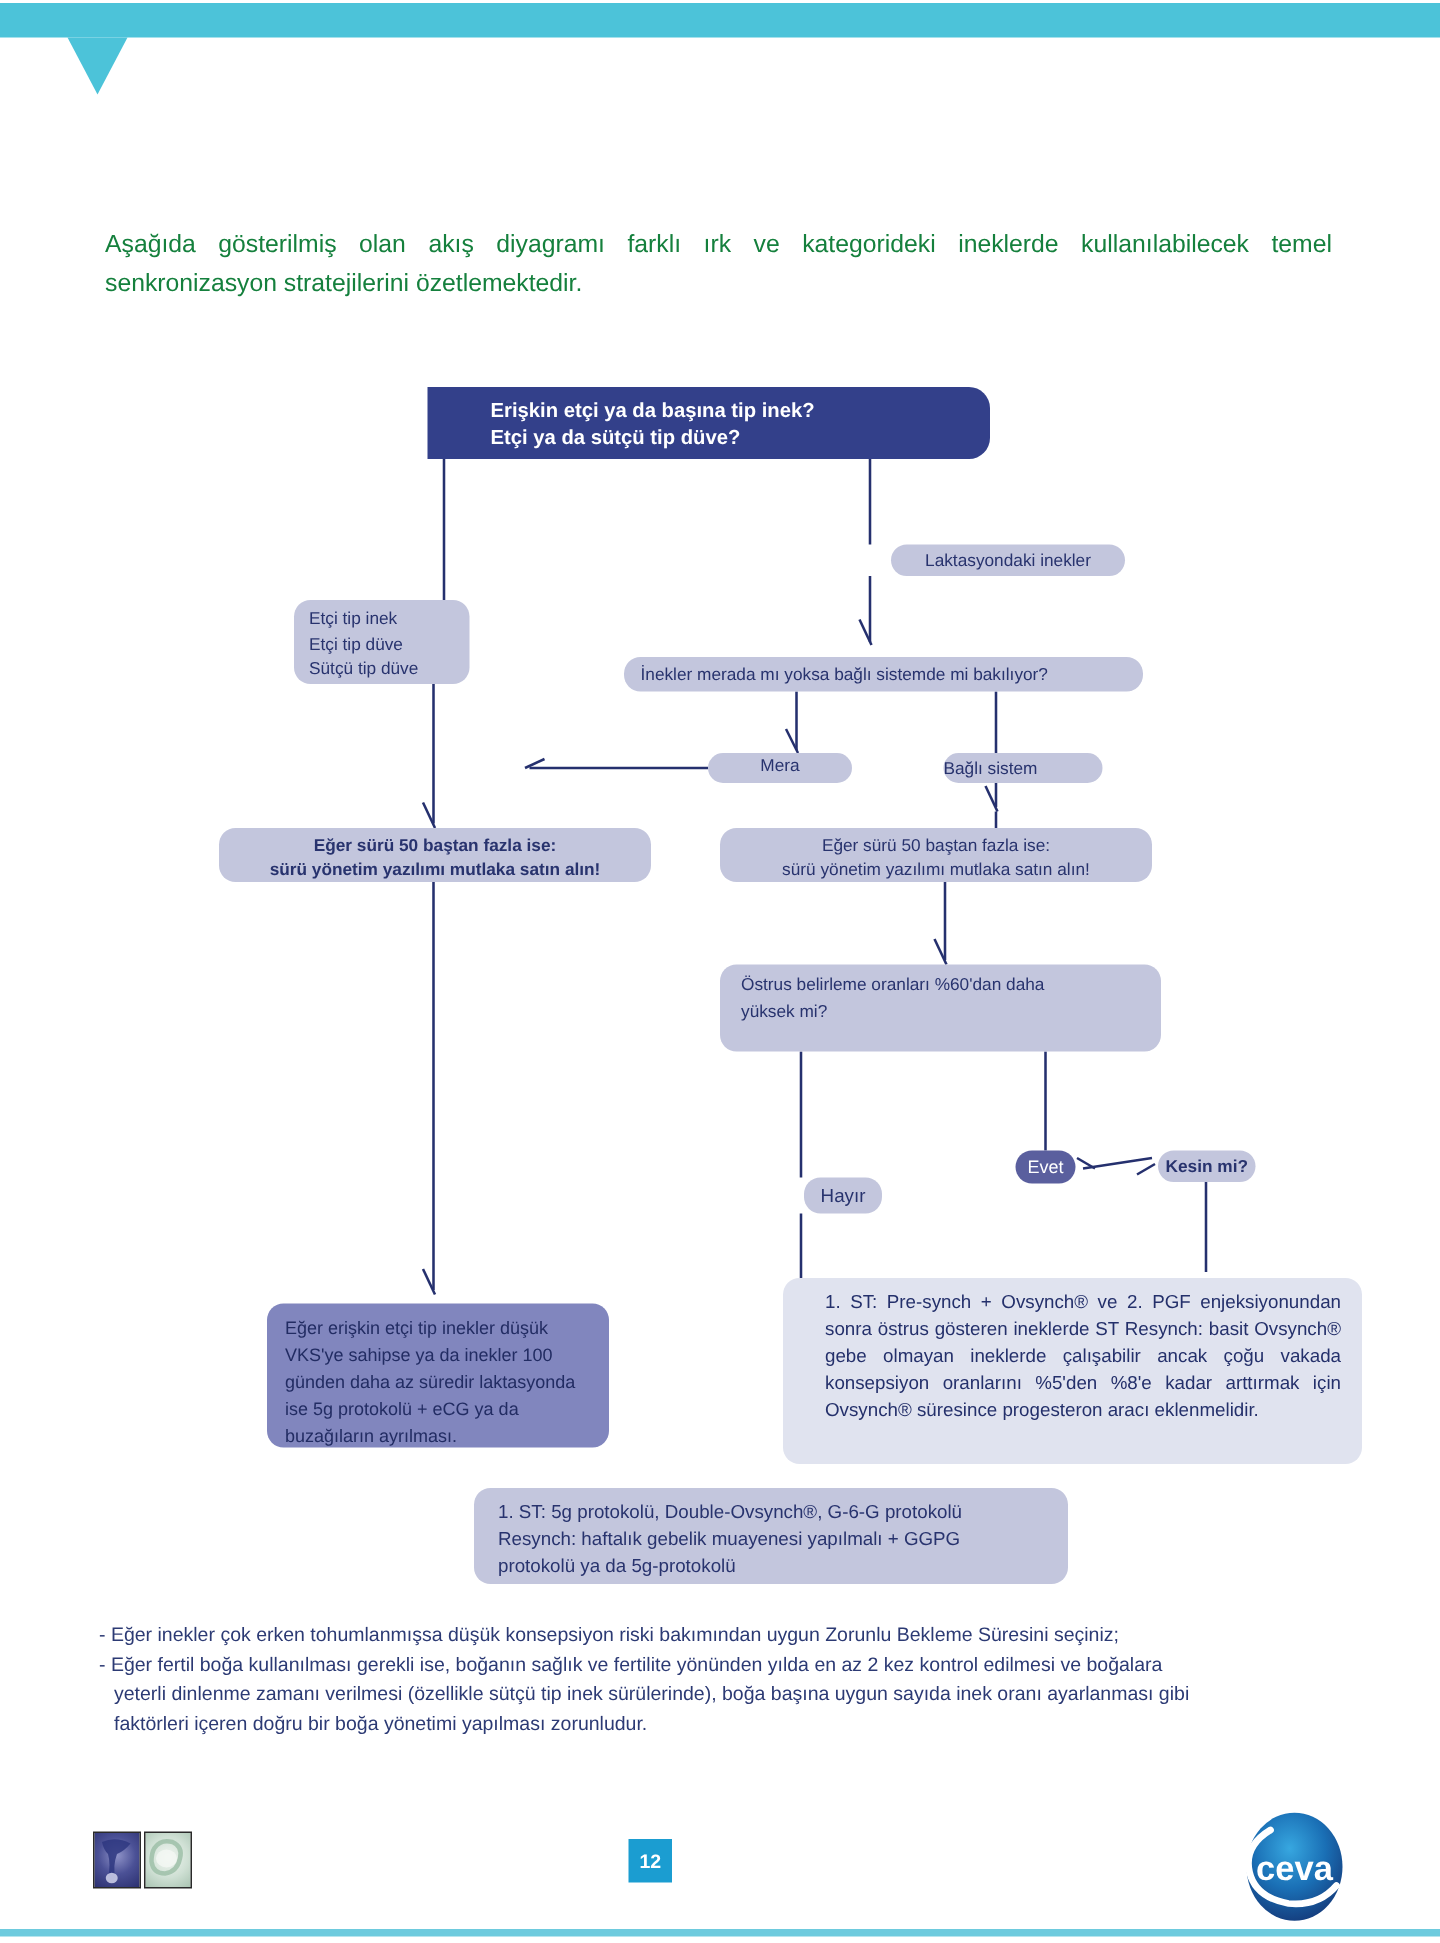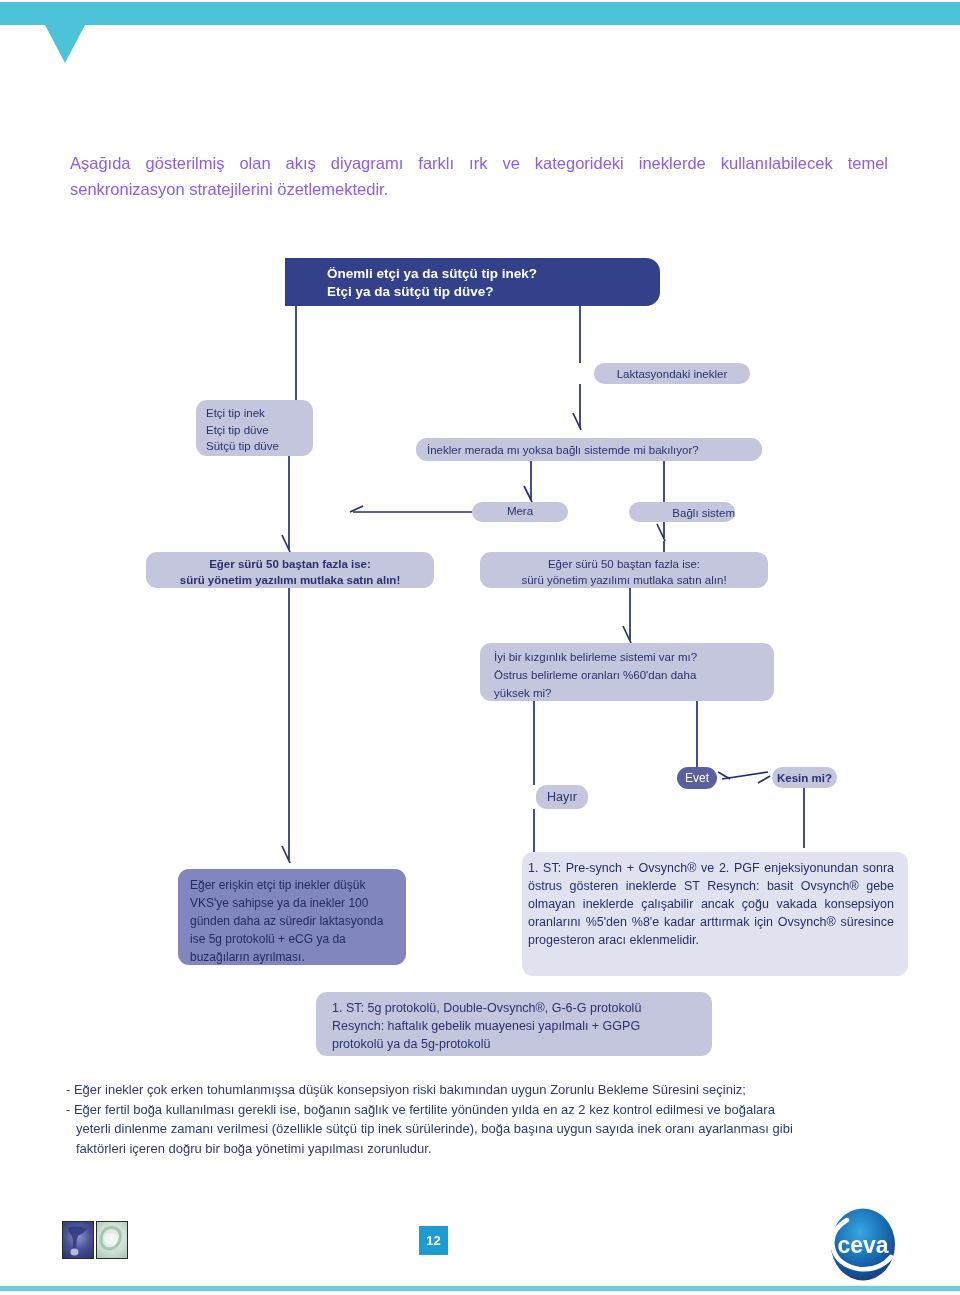--- a/index.html
+++ b/index.html
@@ -50,21 +50,21 @@
     font-weight: bold;
     color: #1b3070;
     letter-spacing: 0.2px;
   }
   .intro {
     position: absolute;
     left: 70px; top: 150px;
     width: 818px;
     font-size: 16.5px;
     line-height: 26px;
-    color: #8b5cf6;
+    color: #15803d;
     text-align: justify;
   }
 
   
   .node {
     position: absolute;
     box-sizing: border-box;
     border-radius: 11px;
     line-height: 16px;
     font-size: 11.5px;
@@ -120,21 +120,21 @@
   #n-mera {
     left: 472px; top: 502px;
     width: 96px; height: 20px;
     padding: 1px 0 0 0;
     text-align: center;
   }
   #n-bagli {
     left: 629px; top: 502px;
     width: 106px; height: 20px;
     padding: 3px 0 0 0;
-    text-align: right;
+    text-align: left;
   }
   #n-suru-l {
     left: 146px; top: 552px;
     width: 288px; height: 36px;
     padding: 4px 0 0 0;
     text-align: center;
     font-weight: bold;
   }
   #n-suru-r {
     left: 480px; top: 552px;
@@ -174,21 +174,21 @@
   #n-vks {
     left: 178px; top: 869px;
     width: 228px; height: 96px;
     padding: 7px 0 0 12px;
     line-height: 18px;
     font-size: 12px;
   }
   #n-st1 {
     left: 522px; top: 852px;
     width: 386px; height: 124px;
-    padding: 7px 14px 0 6px;
+    padding: 7px 14px 0 28px;
     line-height: 18px;
     font-size: 12.5px;
     text-align: justify;
   }
   #n-st2 {
     left: 316px; top: 992px;
     width: 396px; height: 64px;
     padding: 7px 0 0 16px;
     line-height: 18px;
     font-size: 12.5px;
@@ -292,21 +292,21 @@
 
       <path d="M722 779 L768 772"></path>
       <path d="M718 772 L730 779"></path>
       <path d="M758 783 L770 776"></path>
 
       <path d="M804 788 L804 848"></path>
     </g>
   </svg>
 
   <div class="node dark" id="n-root">
-    <div>Önemli etçi ya da sütçü tip inek?</div>
+    <div>Erişkin etçi ya da başına tip inek?</div>
     <div>Etçi ya da sütçü tip düve?</div>
   </div>
 
   <div class="node lav" id="n-lakt">Laktasyondaki inekler</div>
 
   <div class="node lav" id="n-etci">
     <div>Etçi tip inek</div>
     <div>Etçi tip düve</div>
     <div>Sütçü tip düve</div>
   </div>
@@ -321,21 +321,20 @@
     <div>Eğer sürü 50 baştan fazla ise:</div>
     <div>sürü yönetim yazılımı mutlaka satın alın!</div>
   </div>
 
   <div class="node lav" id="n-suru-r">
     <div>Eğer sürü 50 baştan fazla ise:</div>
     <div>sürü yönetim yazılımı mutlaka satın alın!</div>
   </div>
 
   <div class="node lav" id="n-kiz">
-    <div>İyi bir kızgınlık belirleme sistemi var mı?</div>
     <div>Östrus belirleme oranları %60'dan daha</div>
     <div>yüksek mi?</div>
   </div>
 
   <div class="node lav" id="n-hayir">Hayır</div>
 
   <div class="node accent" id="n-evet">Evet</div>
 
   <div class="node lav" id="n-kesin">Kesin mi?</div>
 

